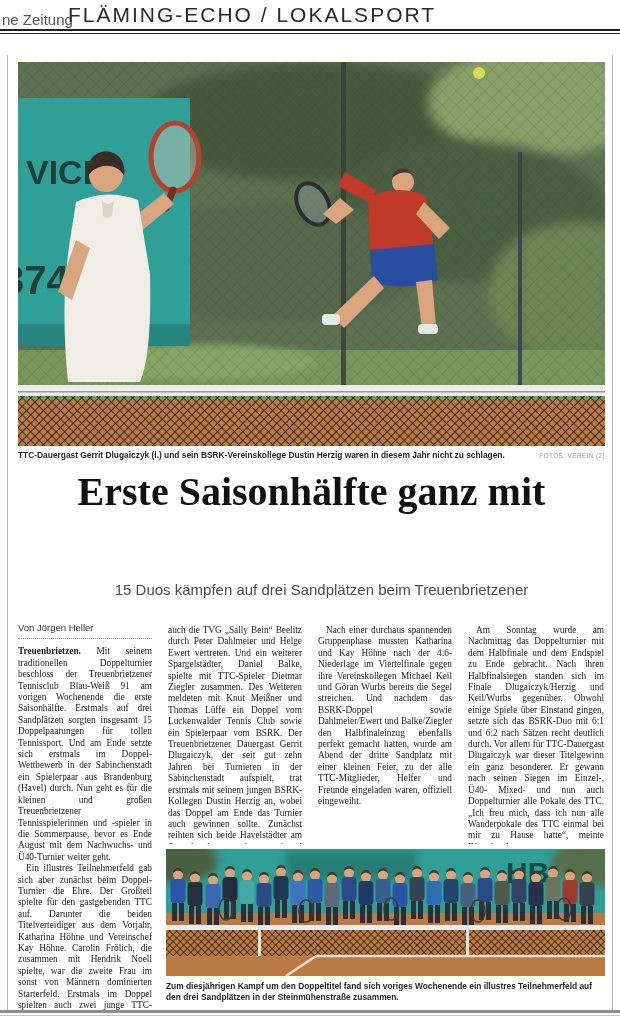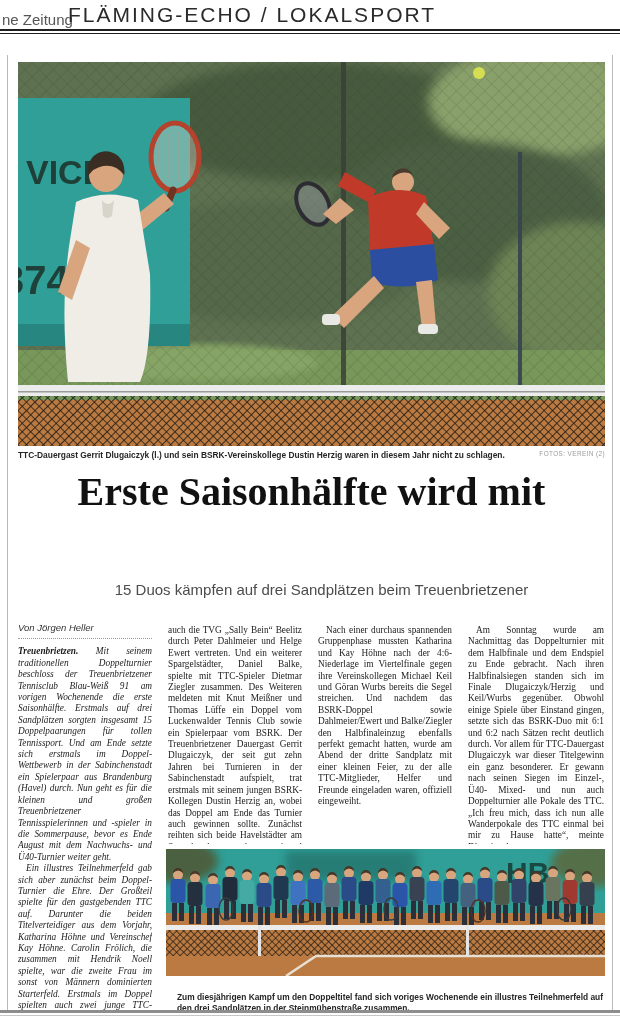--- a/index.html
+++ b/index.html
@@ -17,40 +17,40 @@
   .edge-rule{position:absolute;top:55px;height:955px;width:1px;background:#b9b9b9;}
   .edge-left{left:7px;} .edge-right{left:612px;}
   
   .photo-main{position:absolute;left:18px;top:62px;width:587px;height:384px;margin:0;
         overflow:hidden;background:#5e7150;}
   .photo-group{position:absolute;left:166px;top:849px;width:439px;height:127px;margin:0;
         overflow:hidden;background:#2f9f97;}
   figure svg{display:block;width:100%;height:100%;}
   
   .caption-row{position:absolute;left:18px;top:450px;width:587px;display:flex;
-        justify-content:space-between;align-items:flex-start;gap:20px;}
+        justify-content:space-between;align-items:center;gap:20px;}
   .caption-text{font-size:8.4px;font-weight:bold;color:#262626;line-height:11px;}
   .credit{font-size:6.4px;color:#9a9a9a;letter-spacing:.4px;white-space:nowrap;margin-left:8px;}
-  .caption-bottom{position:absolute;left:166px;top:981px;width:440px;margin:11px;
+  .caption-bottom{position:absolute;left:166px;top:981px;width:440px;margin:0;
         font-size:8.4px;font-weight:bold;color:#262626;line-height:11px;}
   
   .headline{position:absolute;left:18px;top:468px;width:587px;margin:0;text-align:center;
         font-family:"Liberation Serif",serif;font-weight:bold;color:#111;
         font-size:40px;line-height:47px;}
   .headline span{display:block;}
   .subhead{position:absolute;left:18px;top:569px;width:587px;margin:10px;text-align:center;
         font-size:15px;line-height:21.5px;color:#4c4c4c;}
   .subhead span{display:block;}
   
   .col{position:absolute;overflow:hidden;font-family:"Liberation Serif",serif;
         font-size:9.3px;line-height:11.4px;text-align:justify;color:#1b1b1b;
         hyphens:auto;-webkit-hyphens:auto;}
   .col p{margin:0;}
   .col p.ind{text-indent:8px;}
-  .col1{left:18px;top:622px;width:134px;height:388px;font-style:italic;}
+  .col1{left:18px;top:622px;width:134px;height:388px;}
   .col2{left:168px;top:625px;width:134px;height:219px;}
   .col3{left:318px;top:625px;width:134px;height:219px;}
   .col4{left:468px;top:625px;width:136px;height:219px;}
   .byline{font-family:"Liberation Sans",sans-serif;font-size:9.5px;color:#333;
         padding-bottom:5px;border-bottom:1px dotted #9a9a9a;margin-bottom:7px;}
   .lead-in{font-weight:bold;}
   
   .foot-rule{position:absolute;left:0;top:1010px;width:620px;height:3px;background:#8d8d8d;}
   .foot-rule2{position:absolute;left:0;top:1015px;width:620px;height:1px;background:#c6c6c6;}
 </style>
@@ -144,21 +144,21 @@
       </g>
     </svg>
   </figure>
 
   <div class="caption-row">
     <span class="caption-text">TTC-Dauergast Gerrit Dlugaiczyk (l.) und sein BSRK-Vereinskollege Dustin Herzig waren in diesem Jahr nicht zu schlagen.</span>
     <span class="credit">FOTOS: VEREIN (2)</span>
   </div>
 
   <h2 class="headline">
-    <span>Erste Saisonhälfte wird mit</span>
+    <span>Erste Saisonhälfte ganz mit</span>
   </h2>
   <p class="subhead">
     <span>15 Duos kämpfen auf drei Sandplätzen beim Treuenbrietzener</span>
   </p>
 
   <div class="col col1">
     <div class="byline">Von Jörgen Heller</div>
     <p><span class="lead-in">Treuenbrietzen.</span><span> Mit seinem traditionellen Doppelturnier beschloss der Treuenbrietzener Tennisclub Blau-Weiß 91 am vorigen Wochenende die erste Saisonhälfte. Erstmals auf drei Sandplätzen sorgten insgesamt 15 Doppelpaarungen für tollen Tennissport. Und am Ende setzte sich erstmals im Doppel-Wettbewerb in der Sabinchenstadt ein Spielerpaar aus Brandenburg (Havel) durch. Nun geht es für die kleinen und großen Treuenbrietzener Tennisspielerinnen und -spieler in die Sommerpause, bevor es Ende August mit dem Nachwuchs- und Ü40-Turnier weiter geht.</span></p>
     <p class="ind">Ein illustres Teilnehmerfeld gab sich aber zunächst beim Doppel-Turnier die Ehre. Der Großteil spielte für den gastgebenden TTC auf. Darunter die beiden Titelverteidiger aus dem Vorjahr, Katharina Höhne und Vereinschef Kay Höhne. Carolin Frölich, die zusammen mit Hendrik Noell spielte, war die zweite Frau im sonst von Männern dominierten Starterfeld. Erstmals im Doppel spielten auch zwei junge TTC-Talente auf. So sammelten die beiden 13-jährigen Spieler, Dennis Kietzke und Maxi Zahn, wichtige Turniererfahrungen im Erwachsenenbereich.</p>
 

